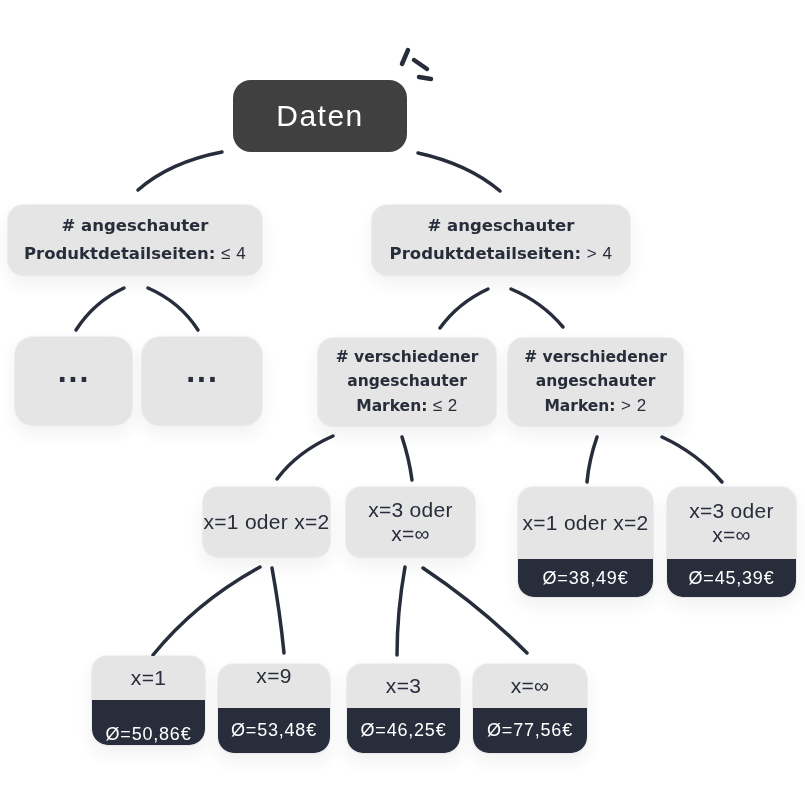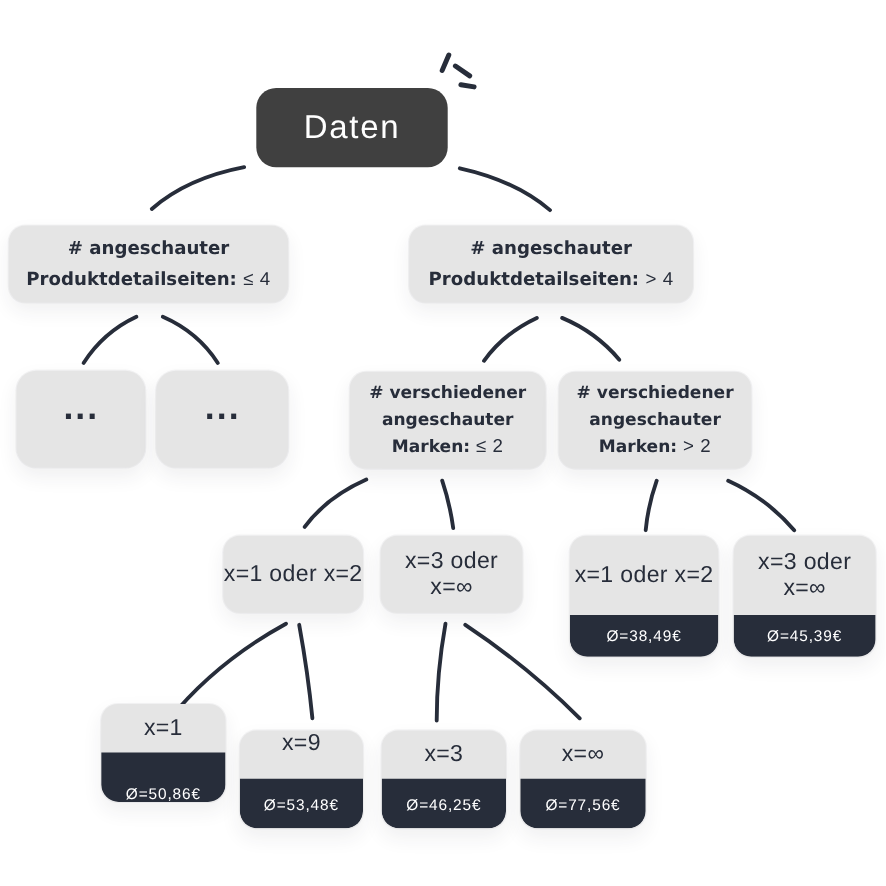--- a/index.html
+++ b/index.html
@@ -60,21 +60,21 @@
     display: flex; align-items: center; justify-content: center;
   }
   .split-card .value-strip {
     flex: 0 0 auto; width: 100%;
     background: #272d3a;
     display: flex; align-items: center; justify-content: center;
     color: #ffffff;
     border-radius: 0 0 16px 16px;
   }
   .value-text {
-    font-size: 14px; font-weight: 400; letter-spacing: 0.8px; color: #ffffff;
+    font-size: 18px; font-weight: 400; letter-spacing: 0.8px; color: #ffffff;
     font-family: "Liberation Sans", "DejaVu Sans", sans-serif;
   }
 </style>
 </head>
 <body>
 
 <div class="stage">
 
   <svg class="edges" viewBox="0 0 805 805">
     <path class="edge" d="M 222 152 Q 170 162 138 190"></path>
@@ -159,21 +159,21 @@
 
   <div class="node card split-card" style="left:667px; top:487px; width:129px; height:110px;">
     <div class="label-area">
       <span class="xlabel">x=3 oder x=∞</span>
     </div>
     <div class="value-strip" style="height:38px;">
       <span class="value-text">Ø=45,39€</span>
     </div>
   </div>
 
-  <div class="node card split-card" style="left:92px; top:640px; width:113px; height:89px;">
+  <div class="node card split-card" style="left:92px; top:656px; width:113px; height:89px;">
     <div class="label-area">
       <span class="xlabel">x=1</span>
     </div>
     <div class="value-strip" style="height:45px;align-items:flex-end;">
       <span class="value-text">Ø=50,86€</span>
     </div>
   </div>
 
   <div class="node card split-card" style="left:218px; top:664px; width:112px; height:89px;">
     <div class="label-area">

